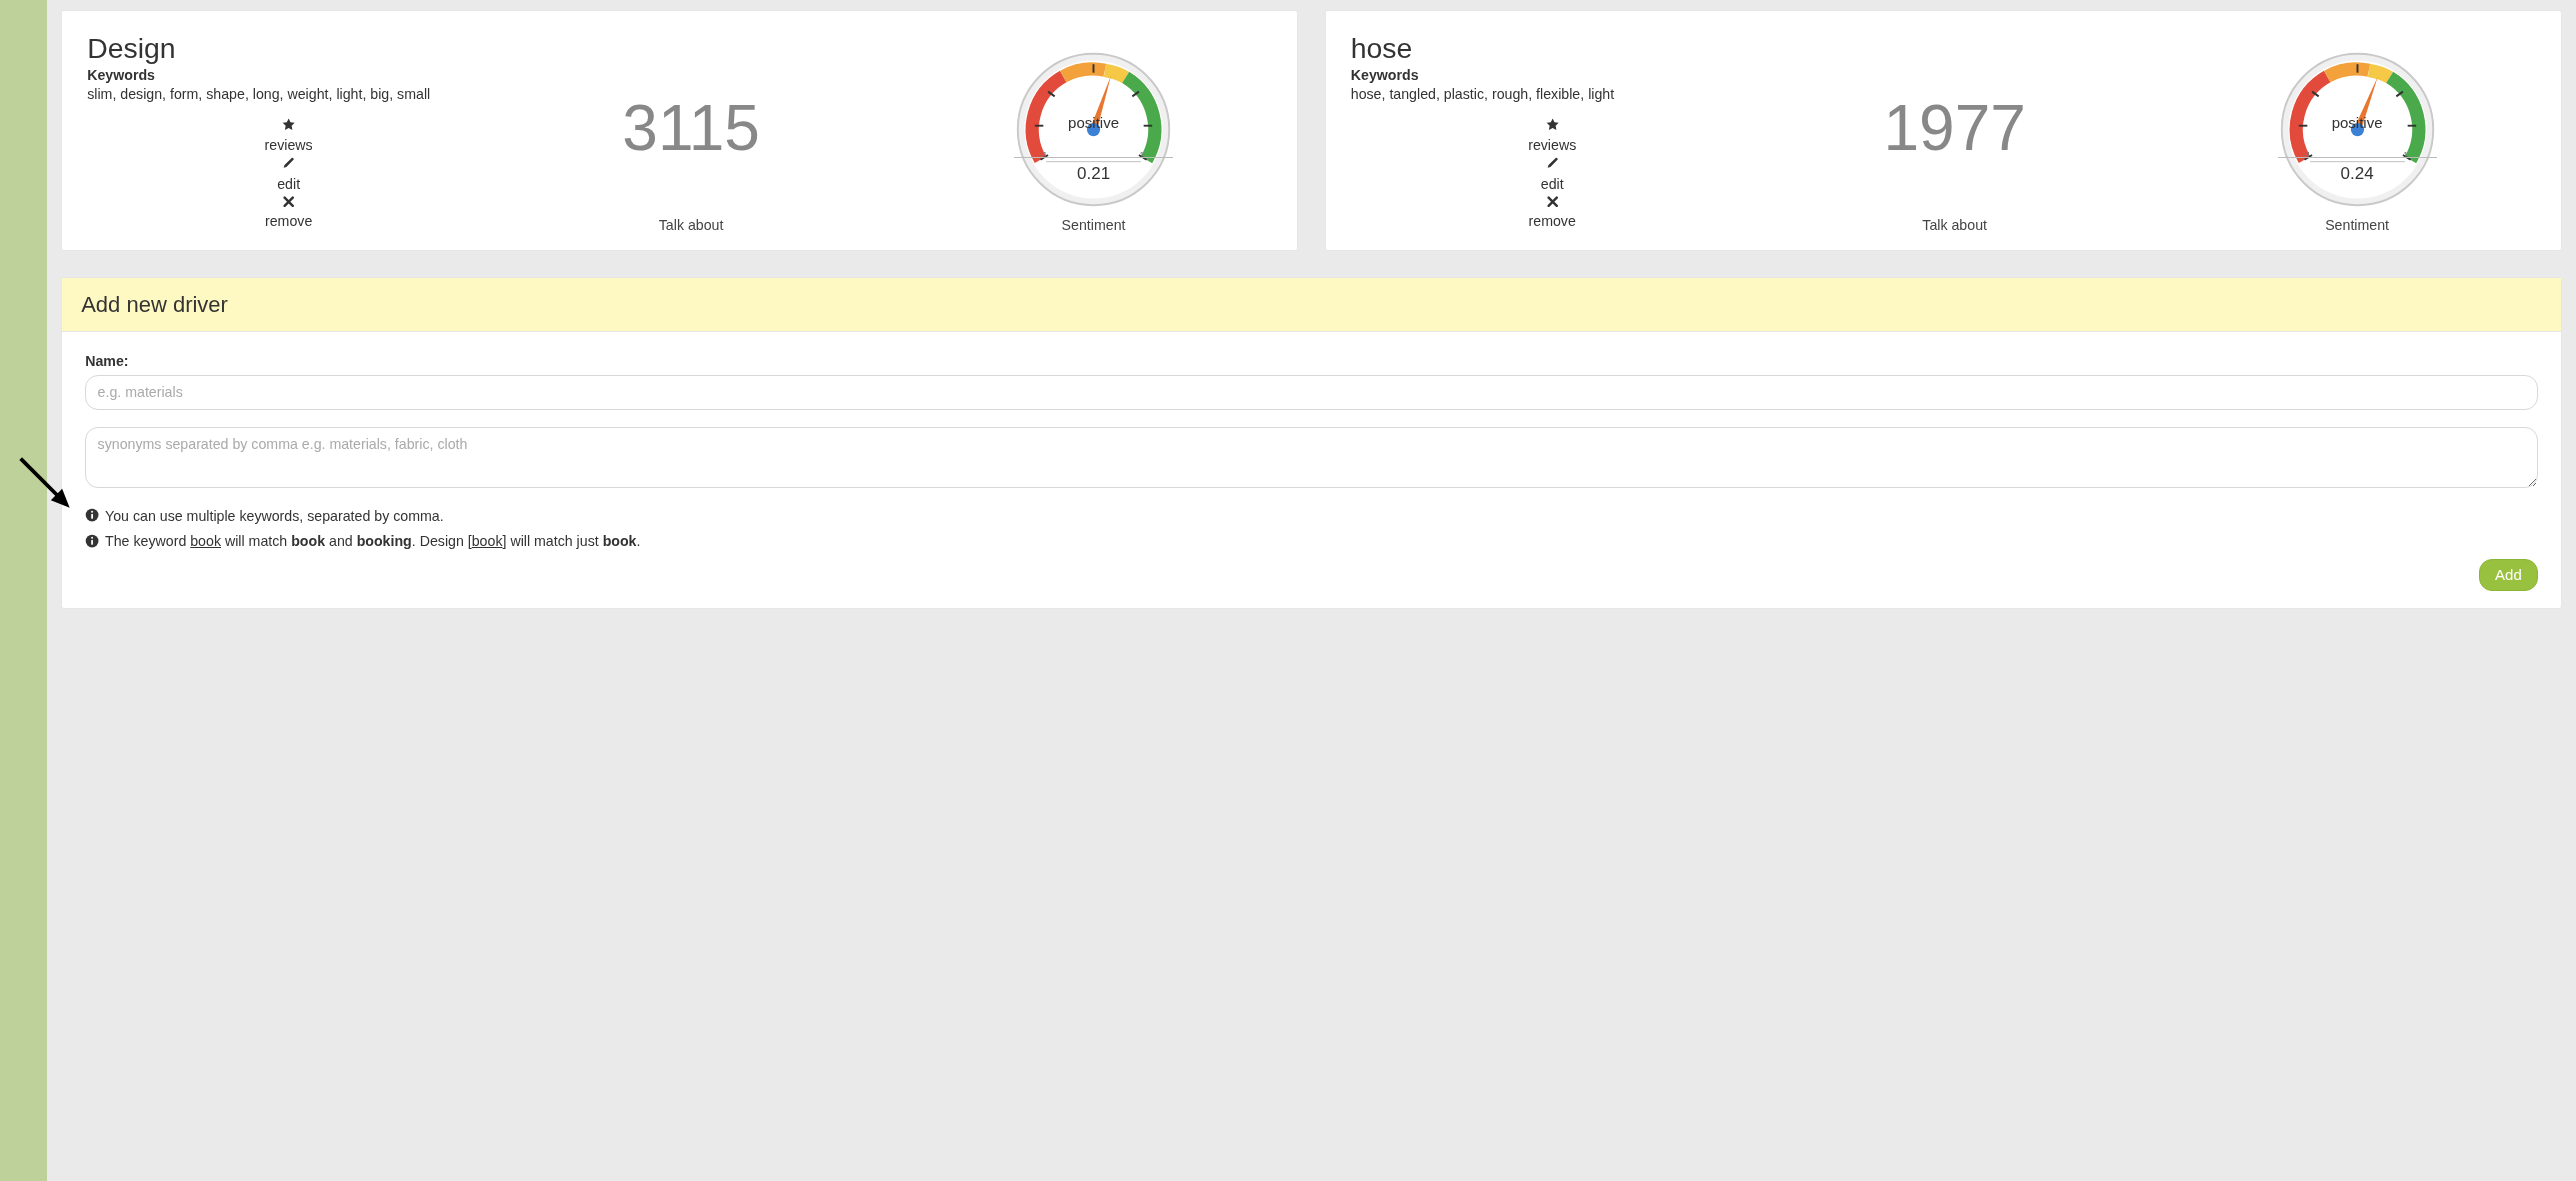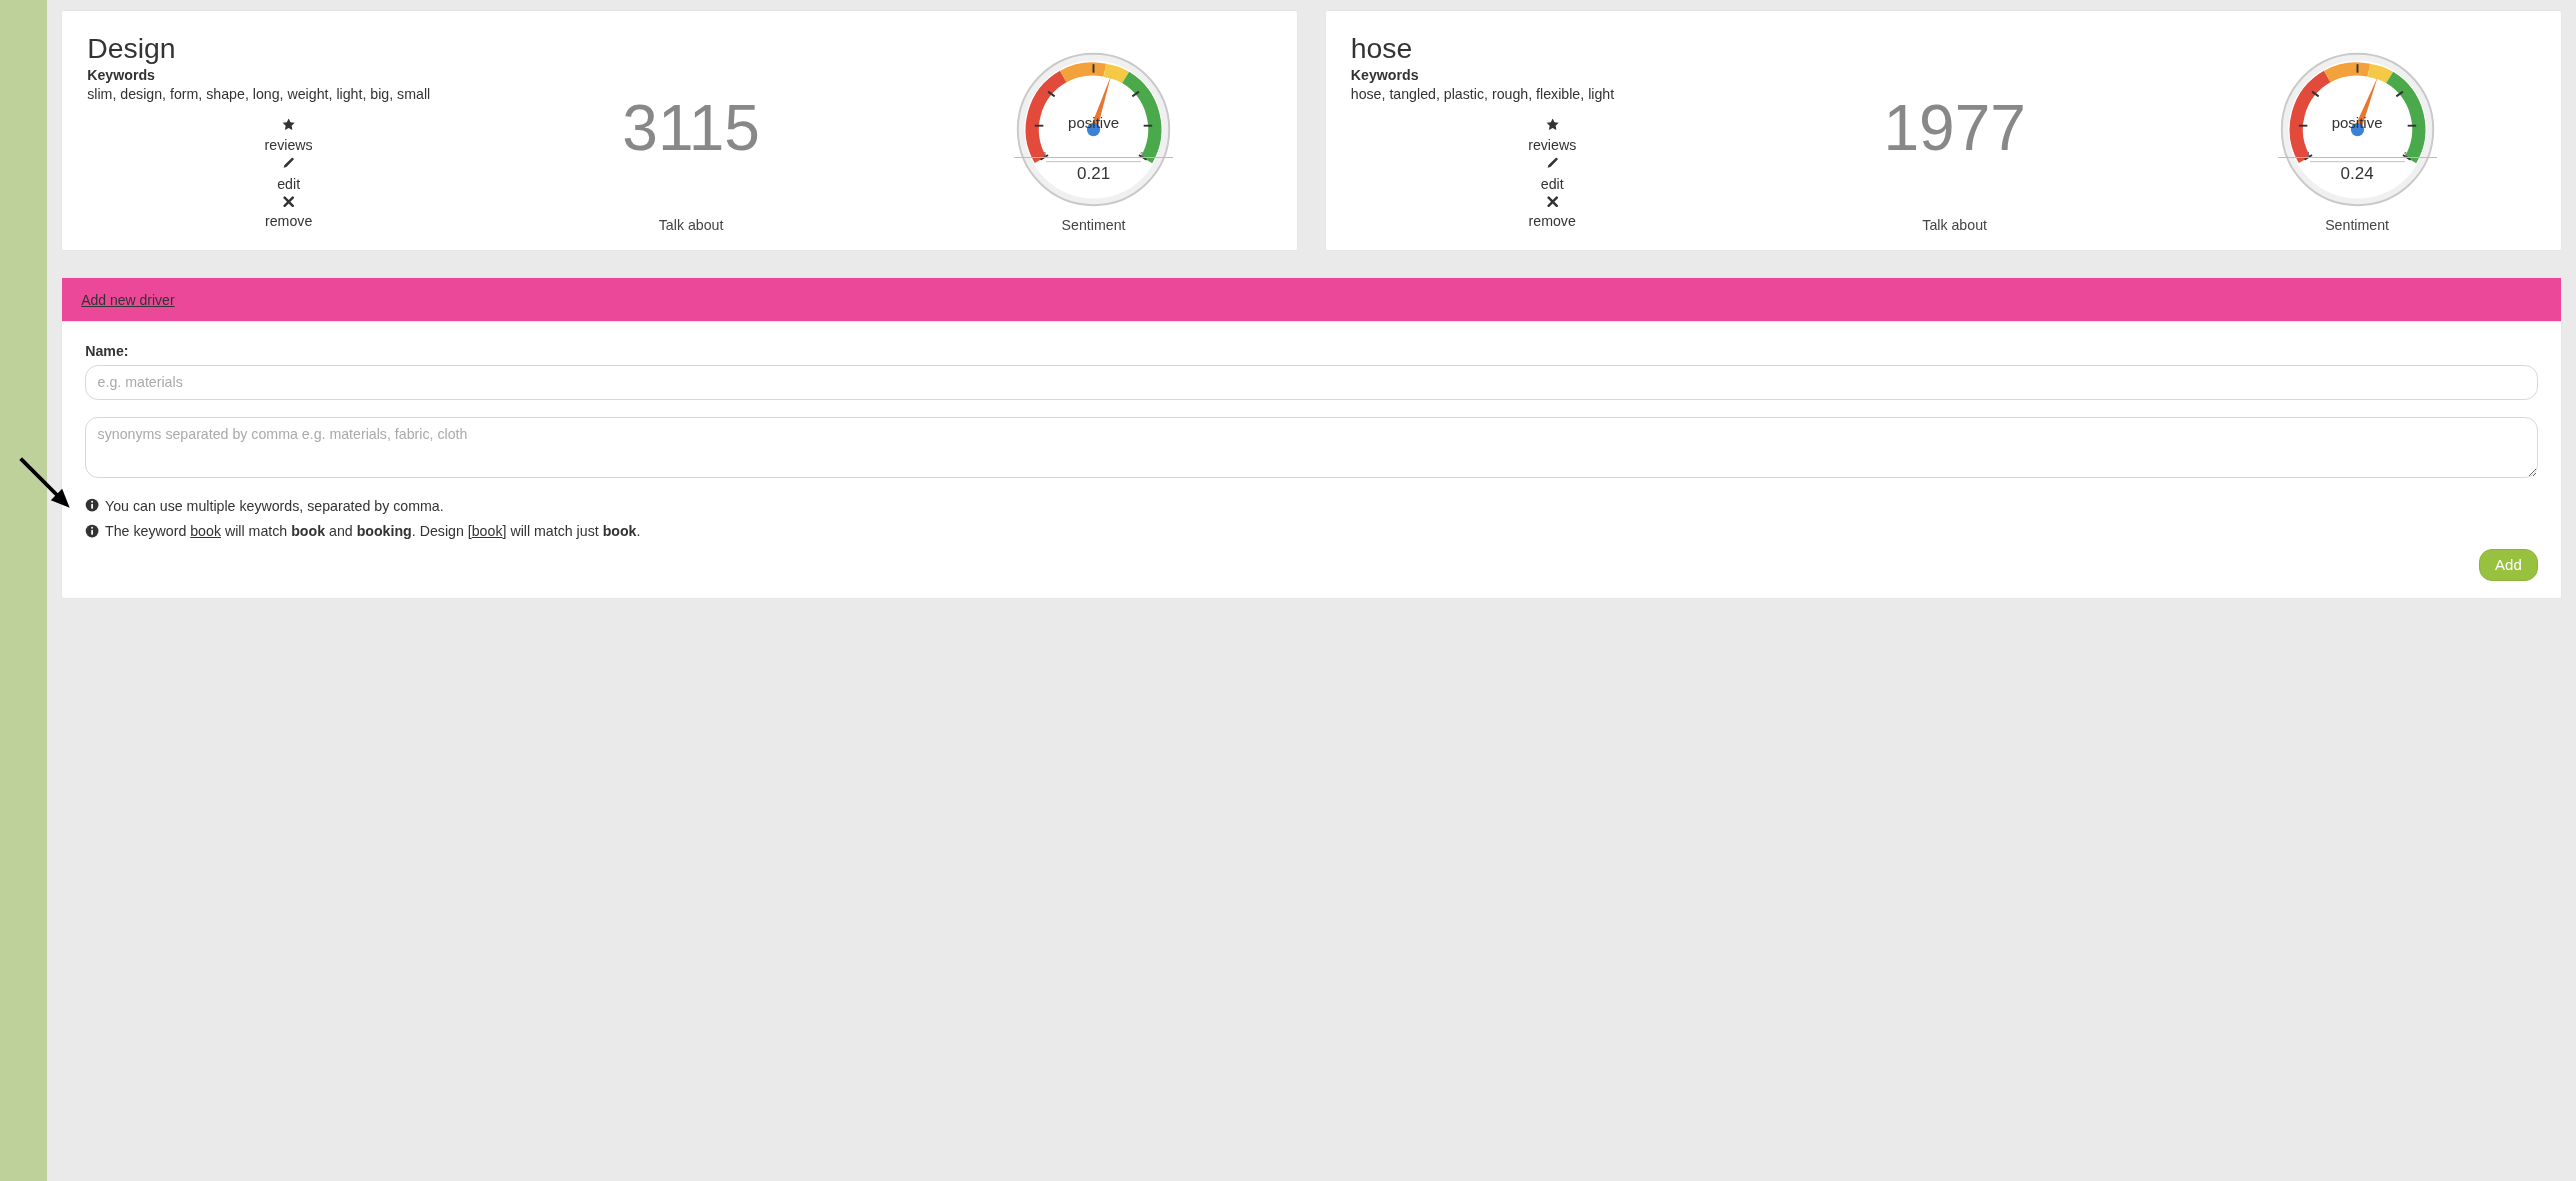--- a/index.html
+++ b/index.html
@@ -145,27 +145,26 @@
     margin-top: 7.6px;
   }
 
   
   .panel {
     background: #fff;
     border: 0.9px solid #e6e6e6;
     border-radius: 2.8px;
   }
   .panel-header {
-    background: #ec4899;
+    background: #fef9c3;
     border-bottom: 0.9px solid #e6e6e6;
     padding: 13.3px 19px;
-    font-size: 14px;
+    font-size: 22px;
     font-weight: 400;
     color: #333;
-    text-decoration: underline;
   }
   .panel-body {
     padding: 21px 23px 17px 23px;
   }
   .form-label {
     font-weight: 700;
     font-size: 14.2px;
     margin-bottom: 5.7px;
   }
   .form-input, .form-textarea {

